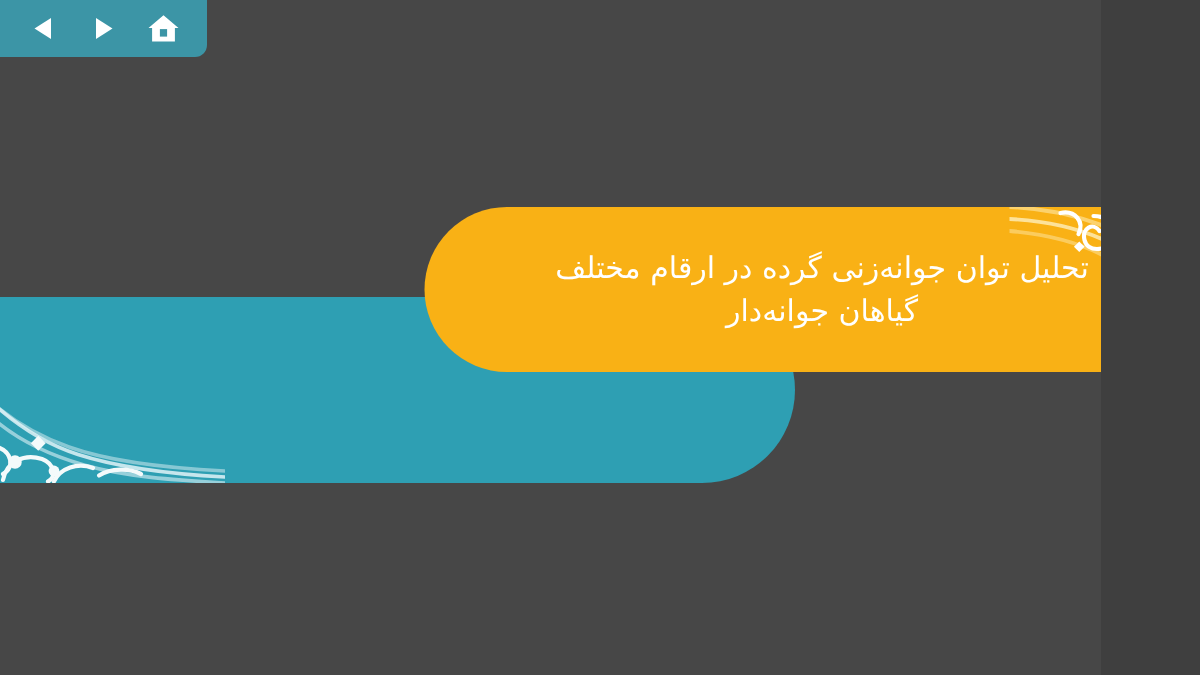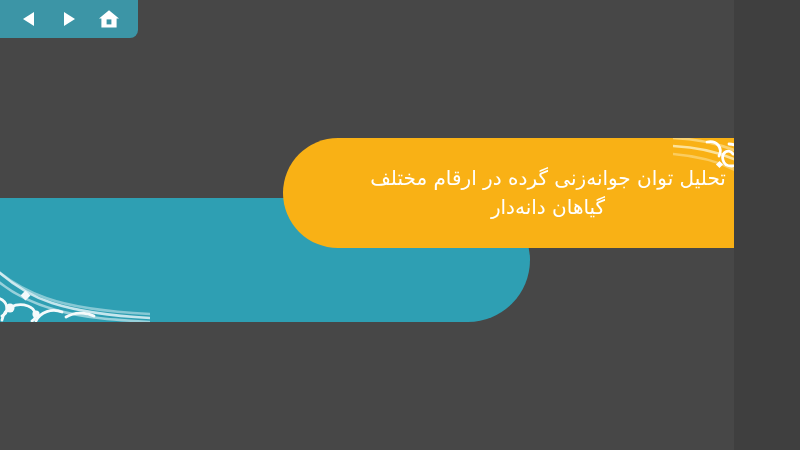--- a/index.html
+++ b/index.html
@@ -166,21 +166,21 @@
         <circle cx="112" cy="40" r="3"></circle>
         <circle cx="124" cy="66" r="2.8"></circle>
         <rect x="76" y="14" width="6" height="6" transform="rotate(45 79 17)"></rect>
         <rect x="104" y="56" width="5.5" height="5.5" transform="rotate(45 106.75 58.75)"></rect>
         <rect x="44" y="24" width="5" height="5" transform="rotate(45 46.5 26.5)"></rect>
       </g>
     </svg>
 
     <div id="title-block">
       <div class="title-line">تحلیل توان جوانه‌زنی گرده در ارقام مختلف</div>
-      <div class="title-line">گیاهان دانه‌دار</div>
+      <div class="title-line">گیاهان جوانه‌دار</div>
     </div>
   </div>
 
   <div id="navbar">
     <div class="nav-btn">
       <svg width="20" height="20" viewBox="0 0 20 20">
         <polygon points="15,3 15,17 4,10" fill="#ffffff"></polygon>
       </svg>
     </div>
     <div class="nav-btn">

